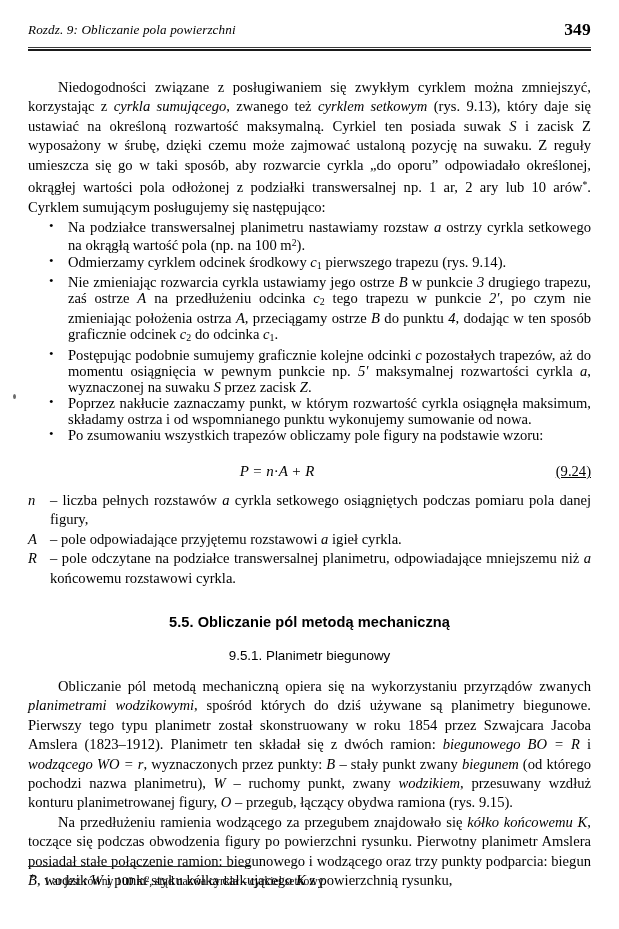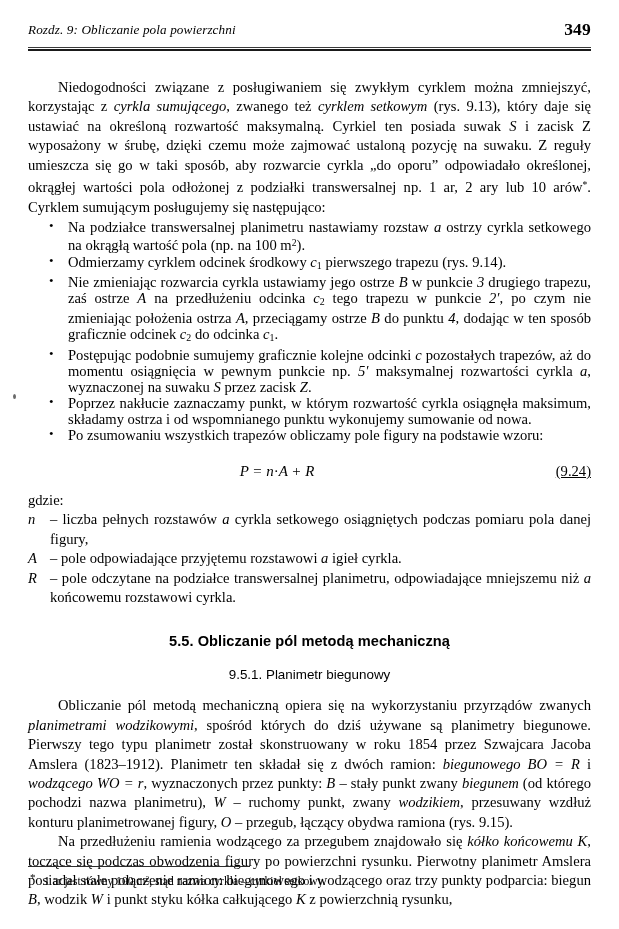--- a/index.html
+++ b/index.html
@@ -232,21 +232,20 @@
       <li>Postępując podobnie sumujemy graficznie kolejne odcinki <i>c</i> pozostałych trapezów, aż do momentu osiągnięcia w pewnym punkcie np. <i>5′</i> maksymalnej rozwartości cyrkla <i>a</i>, wyznaczonej na suwaku <i>S</i> przez zacisk <i>Z</i>.</li>
       <li>Poprzez nakłucie zaznaczamy punkt, w którym rozwartość cyrkla osiągnęła maksimum, składamy ostrza i od wspomnianego punktu wykonujemy sumowanie od nowa.</li>
       <li>Po zsumowaniu wszystkich trapezów obliczamy pole figury na podstawie wzoru:</li>
     </ul>
 
     <div class="formula-row">
       <div class="formula">P = n<span class="op">·</span>A + R</div>
       <div class="eqno">(9.24)</div>
     </div>
 
-    <p class="para">gdzie:</p>
 
     <ul class="deflist">
       <li><span class="sym">n</span>– liczba pełnych rozstawów <i>a</i> cyrkla setkowego osiągniętych podczas pomiaru pola danej figury,</li>
       <li><span class="sym">A</span>– pole odpowiadające przyjętemu rozstawowi <i>a</i> igieł cyrkla.</li>
       <li><span class="sym">R</span>– pole odczytane na podziałce transwersalnej planimetru, odpowiadające mniejszemu niż <i>a</i> końcowemu rozstawowi cyrkla.</li>
     </ul>
 
     <h2 class="sec">5.5. Obliczanie pól metodą mechaniczną</h2>
     <h3 class="subsec">9.5.1. Planimetr biegunowy</h3>
     <div class="gap-after-head"></div>

